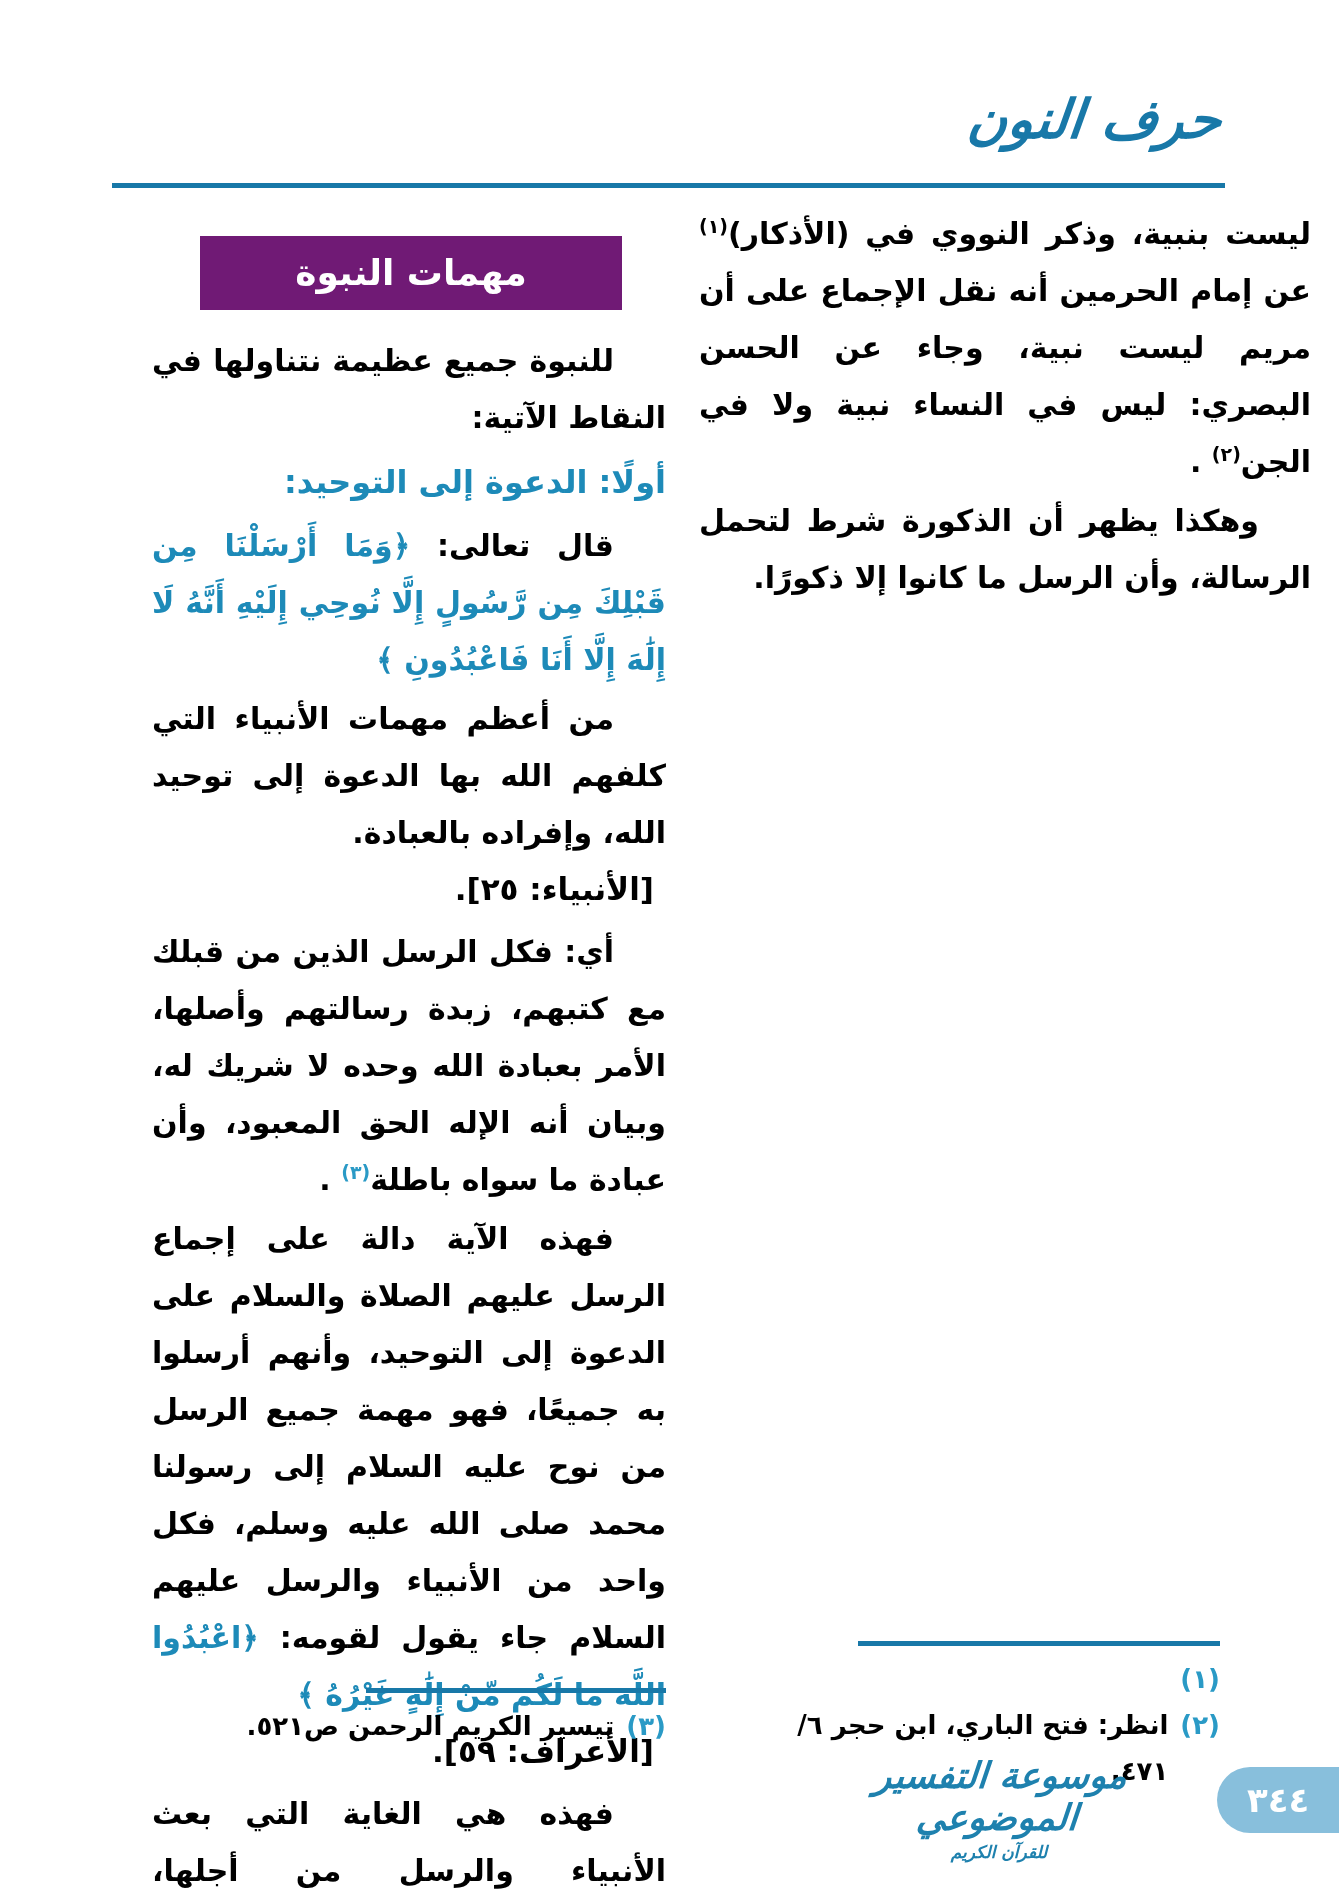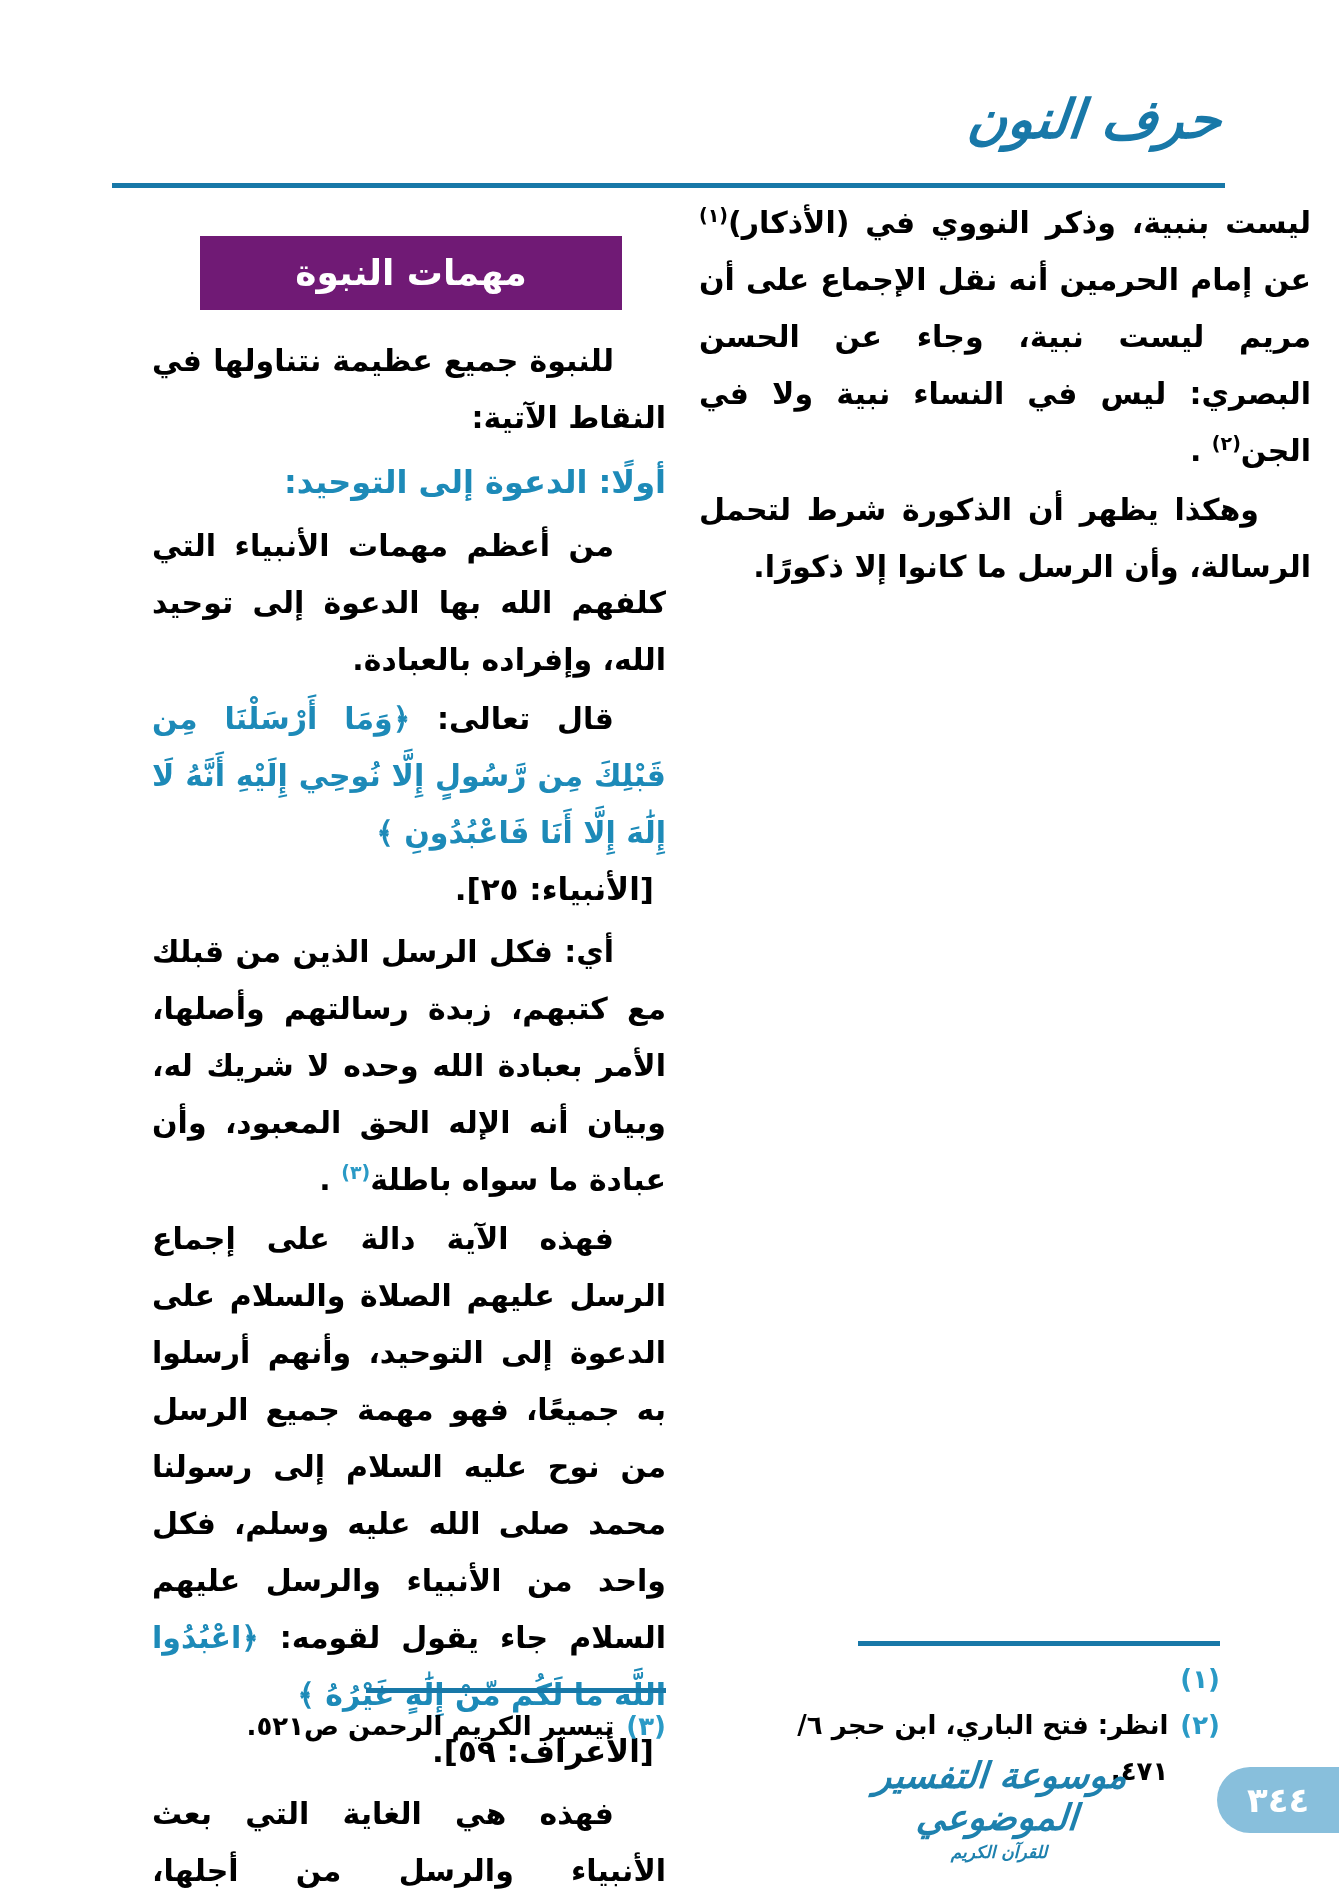--- a/index.html
+++ b/index.html
@@ -32,21 +32,21 @@
     top: 183px;
     left: 112px;
     right: 114px;
     height: 5px;
     background: #1878a8;
   }
 
   
   .col-right {
     position: absolute;
-    top: 194px;
+    top: 205px;
     right: 28px;
     width: 612px;
     font-size: 30px;
     line-height: 57px;
     font-weight: bold;
     text-align: justify;
   }
   .col-left {
     position: absolute;
     top: 236px;
@@ -191,22 +191,22 @@
     <div class="fn-row">
       <span class="fn-num">(٢)</span>
       <span>انظر: فتح الباري، ابن حجر ٦/ ٤٧١.</span>
     </div>
   </div>
 
   <div class="col-left">
     <div class="section-title-box">مهمات النبوة</div>
     <p class="indent">للنبوة جميع عظيمة نتناولها في النقاط الآتية:</p>
     <div class="subheading">أولًا: الدعوة إلى التوحيد:</div>
+    <p class="indent"><span>قال تعالى: </span><span class="quran">﴿وَمَا أَرْسَلْنَا مِن قَبْلِكَ مِن رَّسُولٍ إِلَّا نُوحِي إِلَيْهِ أَنَّهُ لَا إِلَٰهَ إِلَّا أَنَا فَاعْبُدُونِ ﴾</span></p>
     <p class="indent">من أعظم مهمات الأنبياء التي كلفهم الله بها الدعوة إلى توحيد الله، وإفراده بالعبادة.</p>
-    <p class="indent"><span>قال تعالى: </span><span class="quran">﴿وَمَا أَرْسَلْنَا مِن قَبْلِكَ مِن رَّسُولٍ إِلَّا نُوحِي إِلَيْهِ أَنَّهُ لَا إِلَٰهَ إِلَّا أَنَا فَاعْبُدُونِ ﴾</span></p>
     <div class="verse-ref">[الأنبياء: ٢٥].</div>
     <p class="indent"><span>أي: فكل الرسل الذين من قبلك مع كتبهم، زبدة رسالتهم وأصلها، الأمر بعبادة الله وحده لا شريك له، وبيان أنه الإله الحق المعبود، وأن عبادة ما سواه باطلة</span><sup class="fnref blue">(٣)</sup><span> .</span></p>
     <p class="indent"><span>فهذه الآية دالة على إجماع الرسل عليهم الصلاة والسلام على الدعوة إلى التوحيد، وأنهم أرسلوا به جميعًا، فهو مهمة جميع الرسل من نوح عليه السلام إلى رسولنا محمد صلى الله عليه وسلم، فكل واحد من الأنبياء والرسل عليهم السلام جاء يقول لقومه: </span><span class="quran">﴿اعْبُدُوا اللَّهَ مَا لَكُم مِّنْ إِلَٰهٍ غَيْرُهُ ﴾</span></p>
     <div class="verse-ref">[الأعراف: ٥٩].</div>
     <p class="indent">فهذه هي الغاية التي بعث الأنبياء والرسل من أجلها، والشرائع كلها تدعو إلى هذه الغاية العظيمة، وهي أعظم غاية من أجلها خلق الخلق، وأوجدت الكائنات؛</p>
   </div>
 
   <div class="footnotes fn-left">
     <div class="fn-rule w-left"></div>
     <div class="fn-row">

